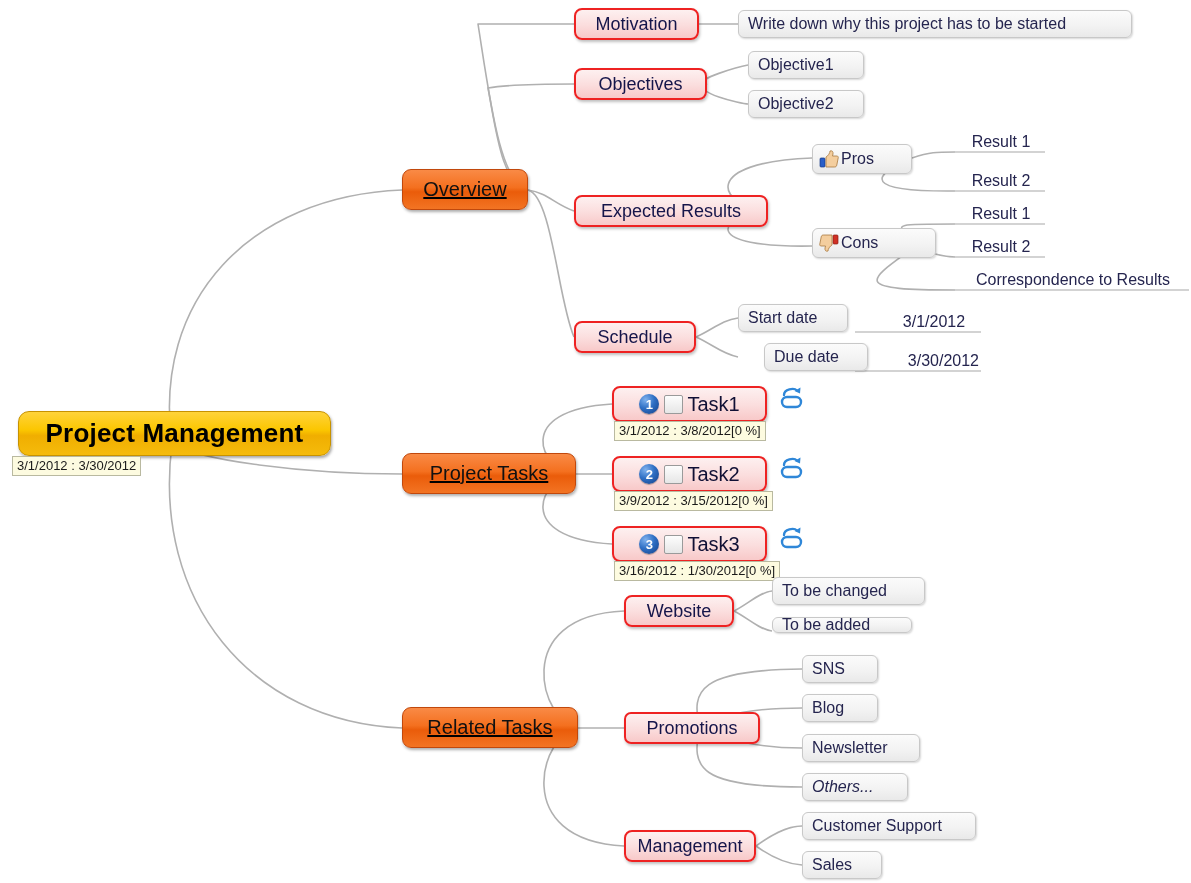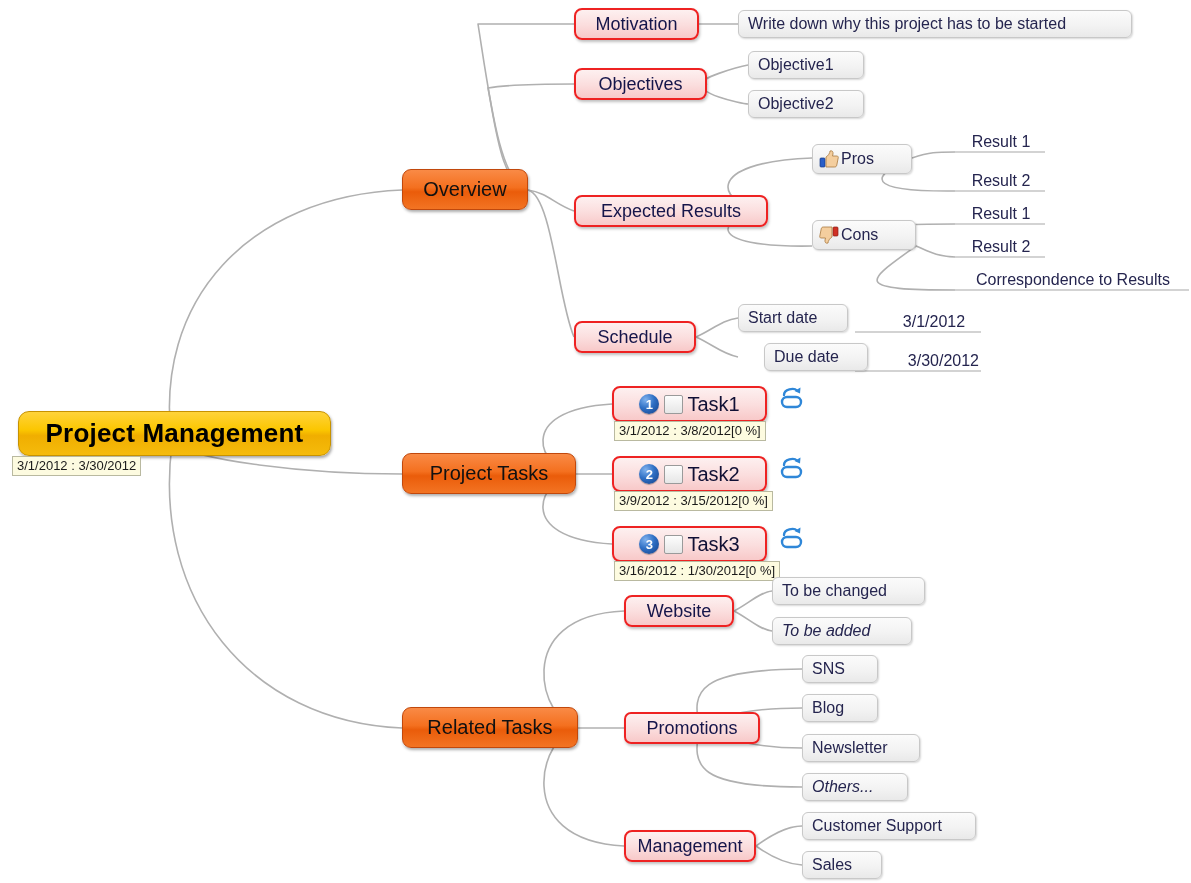--- a/index.html
+++ b/index.html
@@ -56,20 +56,21 @@
   }
 
   
   .lvl1 {
     border: 1px solid #c1480c;
     border-radius: 9px;
     background: linear-gradient(to bottom, #f98a46 0%, #f4701f 45%, #ea5c0a 56%, #f37423 100%);
     box-shadow: 1px 2px 3px rgba(0,0,0,0.32);
     padding: 0 14px;
     justify-content: center;
+    text-decoration: underline;
   }
   .lvl1 .label {
     font-size: 20px;
     color: #111111;
   }
 
   
   .lvl2 {
     border: 2px solid #ee2222;
     border-radius: 8px;
@@ -253,21 +254,21 @@
   <div class="node leafbox icony" style="left:812px; top:144px; width:100px; height:30px;">
     <span class="thumbicon">
       <svg viewBox="0 0 20 20" width="20" height="20">
         <rect x="1" y="9" width="5" height="9" rx="1" fill="#2a5fc8" stroke="#173b87" stroke-width="0.7"></rect>
         <path d="M7 18 L7 8 C9 7 11 4 11 2 C13 1.2 14.4 2.6 14 5 L13.5 7 L18 7 C19 7 19.5 8 19.2 9 L17.8 16 C17.6 17.4 16.8 18 15.6 18 Z" fill="#f4ce9e" stroke="#a8793f" stroke-width="0.8" stroke-linejoin="round"></path>
       </svg>
     </span>
     <span class="label">Pros</span>
   </div>
 
-  <div class="node leafbox icony" style="left:812px; top:220px; width:104px; height:30px;">
+  <div class="node leafbox icony" style="left:812px; top:228px; width:124px; height:30px;">
     <span class="thumbicon">
       <svg viewBox="0 0 20 20" width="20" height="20">
         <rect x="14" y="2" width="5" height="9" rx="1" fill="#d03024" stroke="#8b1d14" stroke-width="0.7"></rect>
         <path d="M13 2 L13 12 C11 13 9 16 9 18 C7 18.8 5.6 17.4 6 15 L6.5 13 L2 13 C1 13 0.5 12 0.8 11 L2.2 4 C2.4 2.6 3.2 2 4.4 2 Z" fill="#f4ce9e" stroke="#a8793f" stroke-width="0.8" stroke-linejoin="round"></path>
       </svg>
     </span>
     <span class="label">Cons</span>
   </div>
 
   <div class="node leafline" style="left:955px; top:128px; width:92px; height:24px; justify-content:center;">
@@ -344,21 +345,21 @@
     </svg>
   </span>
   <div class="datebar" style="left:614px; top:561px;">3/16/2012 : 1/30/2012[0 %]</div>
 
   <div class="node lvl2" style="left:624px; top:595px; width:110px; height:32px;">
     <span class="label">Website</span>
   </div>
   <div class="node leafbox" style="left:772px; top:577px; width:153px; height:28px;">
     <span class="label">To be changed</span>
   </div>
-  <div class="node leafbox" style="left:772px; top:617px; width:140px; height:28px;font-style:italic;">
+  <div class="node leafbox" style="left:772px; top:617px; width:140px; height:16px;">
     <span class="label">To be added</span>
   </div>
 
   <div class="node lvl2" style="left:624px; top:712px; width:136px; height:32px;border-radius:7px;">
     <span class="label">Promotions</span>
   </div>
   <div class="node leafbox" style="left:802px; top:655px; width:76px; height:28px;">
     <span class="label">SNS</span>
   </div>
   <div class="node leafbox" style="left:802px; top:694px; width:76px; height:28px;">

